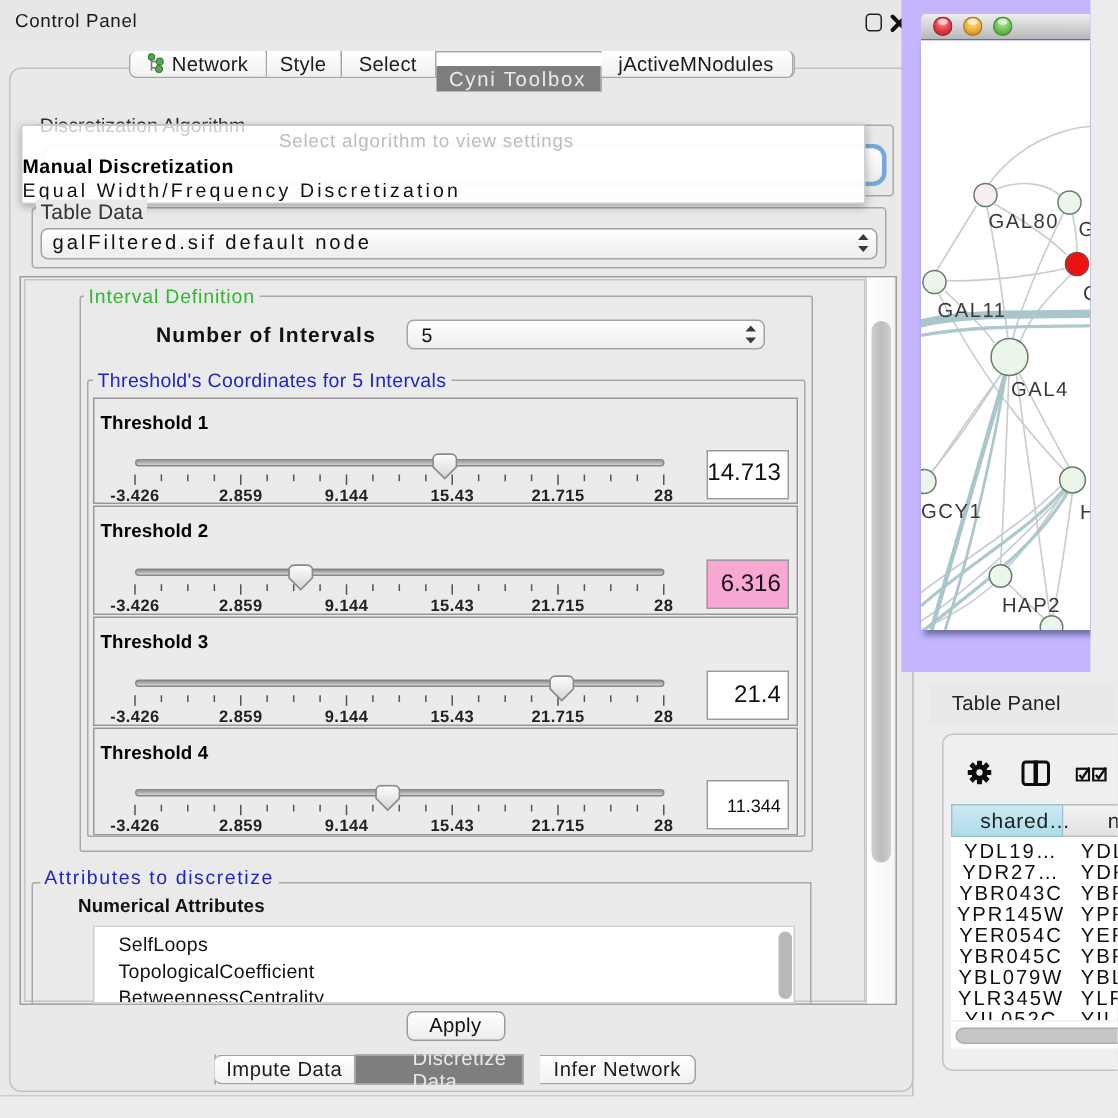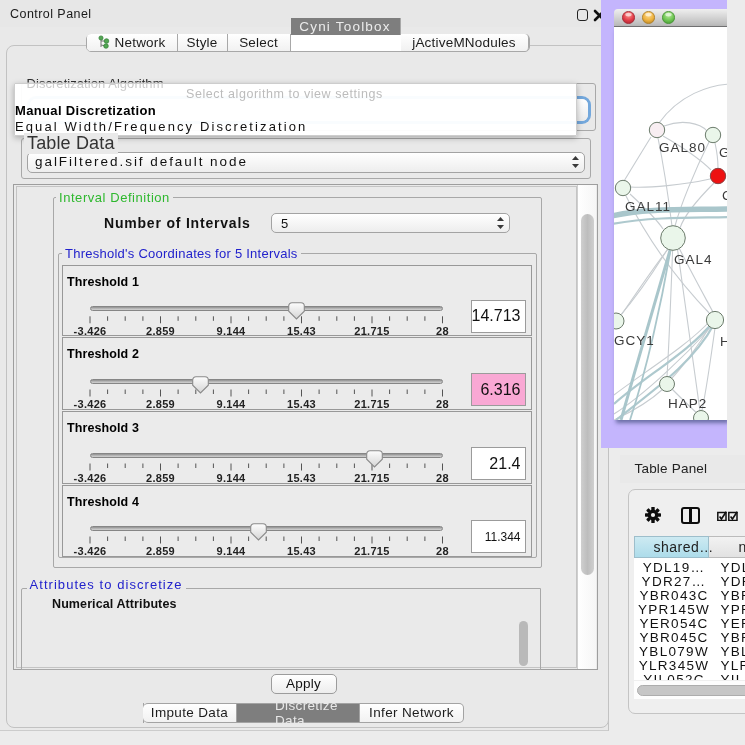--- a/index.html
+++ b/index.html
@@ -16,32 +16,32 @@
     <div class="abs" style="left:6px;top:45px;width:603px;height:683px;border:1.5px solid #c2c2c2;border-radius:8px;background:#e9e9e9;"></div>
     <div class="abs" style="left:85.5px;top:33.5px;width:444px;height:18px;border:1px solid #a8a8a8;border-radius:5px;overflow:hidden;background:#fff;"></div>
     <div class="abs" style="left:86.5px;top:34px;width:91px;height:17px;background:linear-gradient(#ffffff,#f1f1f1);color:#1c1c1c;border-radius:4px 0 0 4px;border-right:1px solid #a8a8a8;font-size:13.5px;letter-spacing:0.2px;display:flex;align-items:center;justify-content:center;"><svg width="13" height="15" viewBox="0 0 13 15" style="margin-right:4px;">
         <path d="M3 3 V12 M3 6 L8 6 M3 10 L8 11" stroke="#777" stroke-width="1"></path>
         <circle cx="3" cy="3" r="2.1" fill="#53a653" stroke="#2e7d32" stroke-width="0.7"></circle>
         <circle cx="8.5" cy="6" r="2.3" fill="#53a653" stroke="#2e7d32" stroke-width="0.7"></circle>
         <circle cx="8" cy="11" r="2.3" fill="#53a653" stroke="#2e7d32" stroke-width="0.7"></circle>
       </svg>Network</div>
     <div class="abs" style="left:177.5px;top:34px;width:50px;height:17px;background:linear-gradient(#ffffff,#f1f1f1);color:#1c1c1c;border-right:1px solid #a8a8a8;font-size:13.5px;letter-spacing:0.2px;display:flex;align-items:center;justify-content:center;">Style</div>
     <div class="abs" style="left:227.5px;top:34px;width:63px;height:17px;background:linear-gradient(#ffffff,#f1f1f1);color:#1c1c1c;border-right:1px solid #a8a8a8;font-size:13.5px;letter-spacing:0.2px;display:flex;align-items:center;justify-content:center;">Select</div>
-    <div class="abs" style="left:290.5px;top:18px;width:110px;height:17px;background:#7e7e7e;color:#ececec;border-right:1px solid #a8a8a8;font-size:13.5px;letter-spacing:1.2px;display:flex;align-items:center;justify-content:center;">Cyni Toolbox</div>
+    <div class="abs" style="left:290.5px;top:44px;width:110px;height:17px;background:#7e7e7e;color:#ececec;border-right:1px solid #a8a8a8;font-size:13.5px;letter-spacing:1.2px;display:flex;align-items:center;justify-content:center;">Cyni Toolbox</div>
     <div class="abs" style="left:400.5px;top:34px;width:128px;height:17px;background:linear-gradient(#ffffff,#f1f1f1);color:#1c1c1c;border-radius:0 4px 4px 0;border-right:1px solid #a8a8a8;font-size:13.5px;letter-spacing:0.2px;display:flex;align-items:center;justify-content:center;">jActiveMNodules</div>
     <div class="abs" style="left:21px;top:82.5px;width:575px;height:48.5px;border:1px solid #a8a8a8;border-radius:3px;"></div>
     <div class="abs" style="left:26.5px;top:76px;font-size:13px;letter-spacing:0.05px;color:#cbcbcb;z-index:3;">Discretization Algorithm</div>
     <div class="abs" style="left:26.5px;top:76px;font-size:13px;letter-spacing:0.05px;color:#2e2e2e;z-index:4;clip-path:inset(0 0 calc(100% - 6.5px) 0);">Discretization Algorithm</div>
     <div class="abs" style="left:30px;top:99px;width:558px;height:22px;border-radius:6px;background:linear-gradient(#ffffff,#ebebeb);box-shadow:0 0 0 3px #74a8dc;z-index:0;"></div>
     <div class="abs" style="left:14px;top:82.5px;width:563px;height:53px;background:rgba(255,255,255,0.96);border:1px solid #cdcdcd;border-radius:1px;box-shadow:0 2px 6px rgba(0,0,0,0.28);z-index:2;"></div>
     <div class="abs" style="left:186px;top:87px;font-size:12.5px;letter-spacing:0.55px;color:#bcbcbc;z-index:3;">Select algorithm to view settings</div>
     <div class="abs" style="left:15px;top:102.5px;font-size:13px;letter-spacing:0.35px;font-weight:bold;color:#000;z-index:3;">Manual Discretization</div>
     <div class="abs" style="left:15px;top:118.5px;font-size:13px;letter-spacing:2.1px;color:#111;z-index:3;">Equal Width/Frequency Discretization</div>
     <div class="abs" style="left:21px;top:138px;width:570px;height:41px;border:1px solid #a8a8a8;border-radius:3px;"></div>
-    <div class="abs" style="left:24px;top:133px;font-size:18px;letter-spacing:0.15px;color:#333;background:#e9e9e9;padding:0 3px;z-index:3;text-align:right;">Table Data</div>
+    <div class="abs" style="left:24px;top:133px;font-size:14px;letter-spacing:0.15px;color:#333;background:#e9e9e9;padding:0 3px;z-index:3;text-align:right;">Table Data</div>
     <div class="abs" style="left:27px;top:151.5px;width:558px;height:21px;border:1px solid #a3a3a3;border-radius:5px;background:linear-gradient(#ffffff,#ededed);z-index:1;"></div>
     <div class="abs" style="left:35px;top:154px;font-size:13.5px;letter-spacing:1.95px;color:#111;z-index:2;">galFiltered.sif default node</div>
     <svg class="abs" style="left:571px;top:156px;z-index:2;" width="9" height="12" viewBox="0 0 9 12">
       <path d="M4.5 0 L8 4 H1 Z" fill="#3a3a3a"></path>
       <path d="M4.5 12 L1 8 H8 Z" fill="#3a3a3a"></path>
     </svg>
     <div class="abs" style="left:12.5px;top:184px;width:585px;height:486px;border:1px solid #9e9e9e;background:#eaeaea;"></div>
     <div class="abs" style="left:15.5px;top:186px;width:561px;height:482px;border:1px solid #c4c4c4;background:#eaeaea;"></div>
     <div class="abs" style="left:576.5px;top:185px;width:19.5px;height:484px;background:linear-gradient(to right,#ffffff,#f6f6f6);border-left:1px solid #cfcfcf;"></div>
     <div class="abs" style="left:580.5px;top:214px;width:13px;height:361px;border-radius:7px;background:linear-gradient(to right,#cfcfcf,#bdbdbd,#cfcfcf);"></div>
@@ -220,25 +220,28 @@
           <stop offset="0" stop-color="#fdfdfd"></stop>
           <stop offset="1" stop-color="#d5d5d5"></stop>
         </linearGradient>
       </defs>
       <path d="M4 0.7 H13 A3.3 3.3 0 0 1 16.3 4 V9.2 L8.5 17 L0.7 9.2 V4 A3.3 3.3 0 0 1 4 0.7 Z" fill="url(#g484)" stroke="#8a8a8a" stroke-width="1.1"></path>
     </svg>
     <div class="abs" style="left:470.5px;top:520.0px;width:55px;height:33px;border:1.2px solid #9b9b9b;background:#fff;font-size:12px;color:#111;display:flex;align-items:center;justify-content:flex-end;padding-right:4px;">11.344</div>
     <div class="abs" style="left:21px;top:588px;width:520px;height:82px;border:1px solid #a8a8a8;border-top-left-radius:2px;"></div>
     <div class="abs" style="left:26.5px;top:577px;font-size:13px;letter-spacing:1.05px;color:#2222cc;background:#eaeaea;padding:0 3px;">Attributes to discretize</div>
     <div class="abs" style="left:52px;top:597px;font-size:12.5px;letter-spacing:0.1px;font-weight:bold;color:#111;">Numerical Attributes</div>
+    <div class="abs" style="left:62px;top:617px;width:468px;height:51.5px;background:#fff;border:1px solid #cfcfcf;overflow:hidden;">
+      <div style="font-size:13px;letter-spacing:0.2px;color:#111;padding:3px 0 0 16px;line-height:17.5px;">SelfLoops<br>TopologicalCoefficient<br>BetweennessCentrality</div>
+    </div>
     <div class="abs" style="left:518.5px;top:621px;width:9px;height:45px;border-radius:4.5px;background:#b9b9b9;"></div>
     <div class="abs" style="left:270.5px;top:673.5px;width:66px;height:20px;border:1px solid #9c9c9c;border-radius:5px;background:linear-gradient(#ffffff,#ededed);font-size:13.5px;letter-spacing:0.2px;color:#111;display:flex;align-items:center;justify-content:center;">Apply</div>
     <div class="abs" style="left:143px;top:702.5px;width:1px;height:20px;background:#a3a3a3;"></div>
     <div class="abs" style="left:143px;top:702.5px;width:94px;height:20px;background:linear-gradient(#ffffff,#f1f1f1);color:#1c1c1c;border-radius:5px 0 0 5px;border:1px solid #a3a3a3;border-left:none;font-size:13.5px;letter-spacing:0.35px;display:flex;align-items:center;justify-content:center;">Impute Data</div>
-    <div class="abs" style="left:237px;top:702.5px;width:123px;height:20px;background:#7e7e7e;color:#e8e8e8;border:1px solid #a3a3a3;border-left:none;font-size:13.5px;letter-spacing:0.35px;display:flex;align-items:center;justify-content:center;padding-left:38px;">Discretize Data</div>
+    <div class="abs" style="left:237px;top:702.5px;width:112px;height:20px;background:#7e7e7e;color:#e8e8e8;border:1px solid #a3a3a3;border-left:none;font-size:13.5px;letter-spacing:0.35px;display:flex;align-items:center;justify-content:center;padding-left:38px;">Discretize Data</div>
     <div class="abs" style="left:360px;top:702.5px;width:104px;height:20px;background:linear-gradient(#ffffff,#f1f1f1);color:#1c1c1c;border-radius:0 5px 5px 0;border:1px solid #a3a3a3;border-left:none;font-size:13.5px;letter-spacing:0.35px;display:flex;align-items:center;justify-content:center;">Infer Network</div>
   </div>
 <svg class="abs" style="left:613px;top:367px;" width="8" height="9" viewBox="0 0 8 9">
     <path d="M1 7 L4 1 L7 7" fill="none" stroke="#666" stroke-width="1.4"></path>
   </svg>
 <div class="abs" style="left:601px;top:0;width:126px;height:448px;background:#c4b5fd;overflow:hidden;">
     <div class="abs" style="left:12.5px;top:9px;width:113.5px;height:17.5px;background:linear-gradient(#efefef,#b8b8b8);border-bottom:1px solid #737373;border-top-left-radius:4px;"></div>
     <svg class="abs" style="left:21.0px;top:11px;" width="13" height="13" viewBox="0 0 13 13">
       <defs>
         <radialGradient id="tl27" cx="0.5" cy="0.3" r="0.8">

